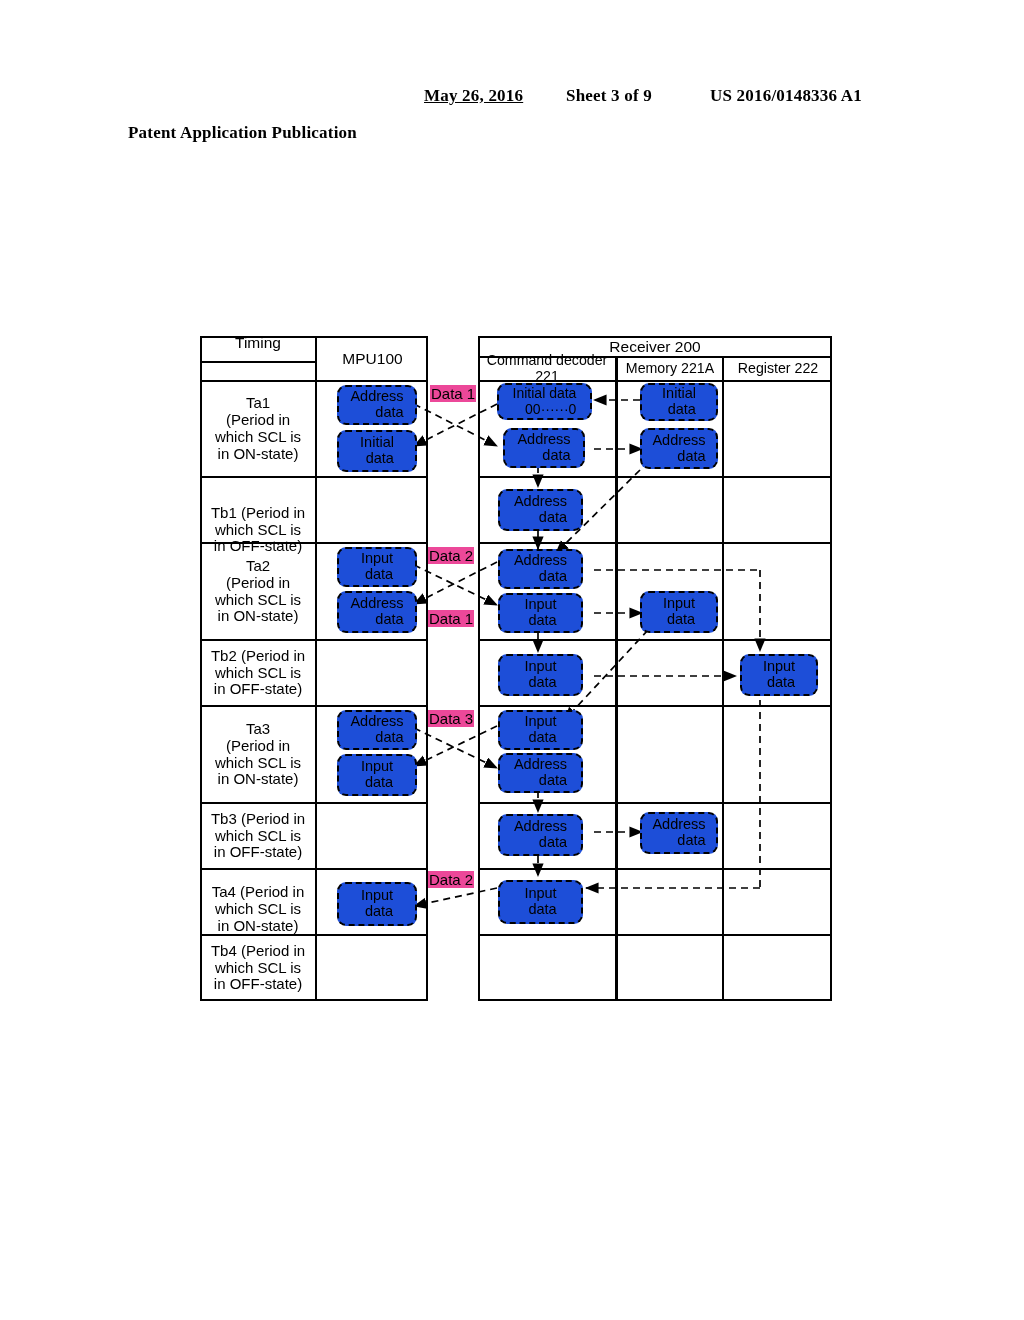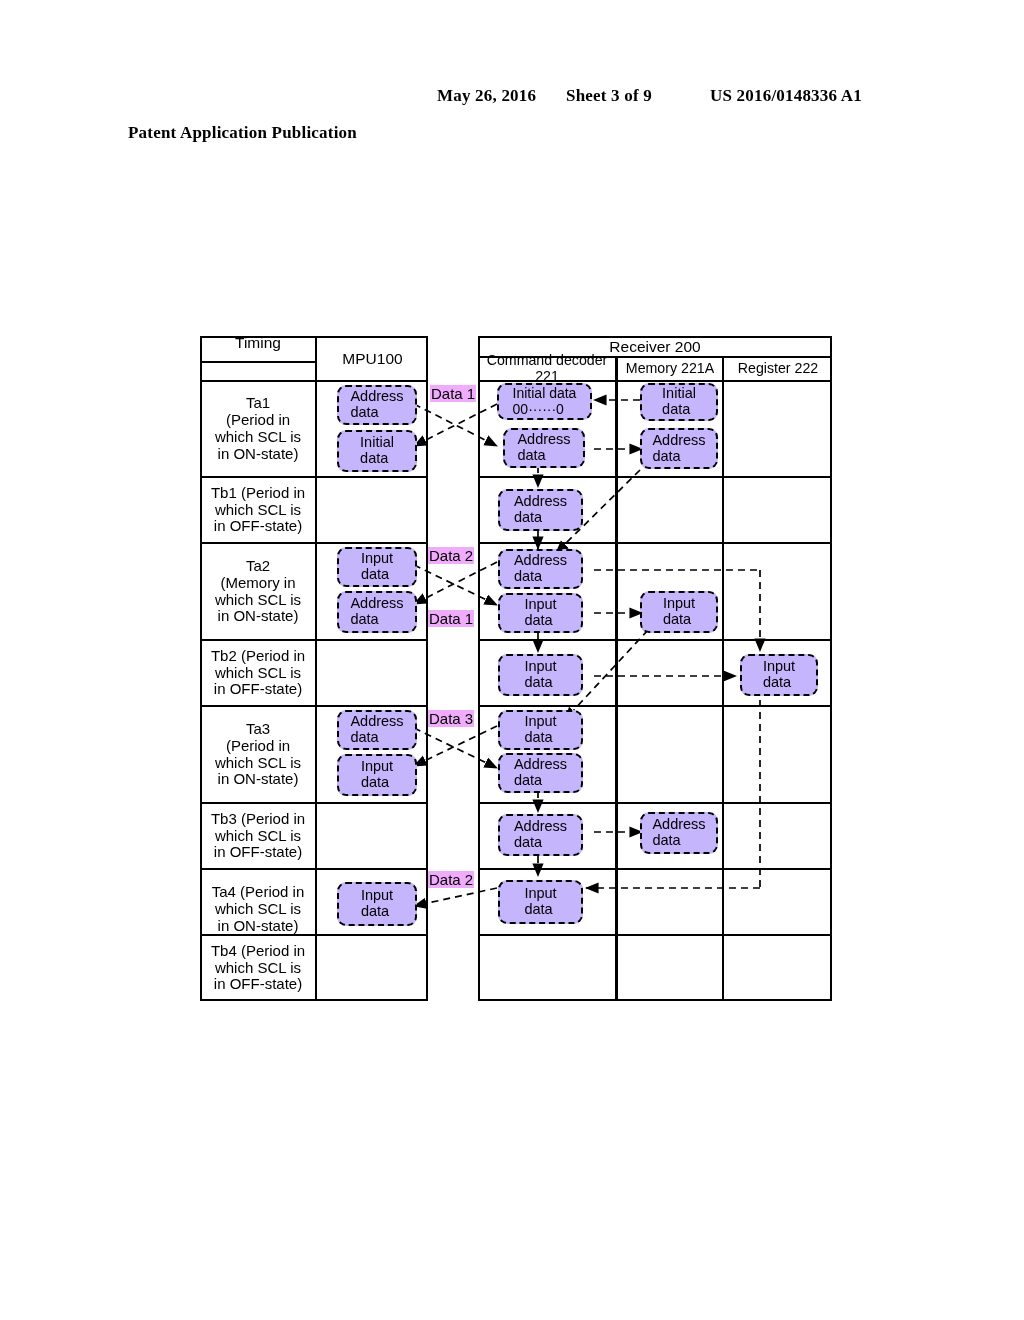--- a/index.html
+++ b/index.html
@@ -11,21 +11,21 @@
     position:relative;
     overflow:hidden;
   }
   .page-header{
     position:absolute;top:86px;left:0;width:1024px;
     display:flex;align-items:baseline;
     font-family:"Liberation Serif", serif;
     font-weight:bold;font-size:17px;letter-spacing:.2px;
   }
   .ph-pub{position:absolute;left:128px;margin-top:37px;}
-  .ph-date{position:absolute;left:437px;}
+  .ph-date{position:absolute;left:424px;text-decoration:underline;}
   .ph-sheet{position:absolute;left:566px;}
   .ph-num{position:absolute;left:710px;}
 
   
   #figure{position:absolute;left:0;top:0;width:1024px;height:1320px;}
   #wires{position:absolute;left:0;top:0;width:1024px;height:1320px;pointer-events:none;}
 
   .tbl{position:absolute;box-sizing:border-box;border:2.5px solid #000;background:transparent;}
   .vline{position:absolute;background:#000;}
   .hline{position:absolute;background:#000;}
@@ -38,30 +38,30 @@
     white-space:pre-line;
   }
   .hdrText{font-size:15.5px;}
   .colhdr{font-size:14.2px;}
 
   
   .dbox{
     position:absolute;box-sizing:border-box;
     border:2px dashed #000;border-radius:9px;
     display:flex;align-items:center;justify-content:center;
-    text-align:left;line-height:1.1;
+    text-align:right;line-height:1.1;
     font-size:14.5px;
     white-space:pre-line;
-    background:#c4b5fd;
+    background:#1d4ed8;
   }
   .dbox.small{font-size:14px;}
 
   .datalabel{
     position:absolute;font-size:15px;white-space:nowrap;
-    background:#f0abfc;padding:0 1px;text-align:right;
+    background:#ec4899;padding:0 1px;text-align:right;
   }
 
   .figlabel{
     position:absolute;left:0;width:1024px;text-align:center;
     top:1028px;font-size:27px;letter-spacing:2px;
     font-family:"Liberation Sans", sans-serif;
   }
 </style>
 </head>
 <body>
@@ -143,25 +143,25 @@
   <div class="hline" style="left:200px;top:868px;width:228px;height:2px;"></div>
   <div class="hline" style="left:200px;top:934px;width:228px;height:2px;"></div>
 
   <div class="cellText hdrText" style="left:200px;top:336px;width:116px;height:14px;">Timing</div>
   <div class="cellText hdrText" style="left:317px;top:336px;width:111px;height:46px;">MPU100</div>
 
   <div class="cellText" style="left:200px;top:382px;width:116px;height:94px;">Ta1
 (Period in
 which SCL is
 in ON-state)</div>
-  <div class="cellText" style="left:200px;top:478px;width:116px;height:64px;">Tb1 (Period in
+  <div class="cellText" style="left:200px;top:498px;width:116px;height:64px;">Tb1 (Period in
 which SCL is
 in OFF-state)</div>
   <div class="cellText" style="left:200px;top:544px;width:116px;height:95px;">Ta2
-(Memory in
+(Period in
 which SCL is
 in ON-state)</div>
   <div class="cellText" style="left:200px;top:641px;width:116px;height:64px;">Tb2 (Period in
 which SCL is
 in OFF-state)</div>
   <div class="cellText" style="left:200px;top:707px;width:116px;height:95px;">Ta3
 (Period in
 which SCL is
 in ON-state)</div>
   <div class="cellText" style="left:200px;top:804px;width:116px;height:64px;">Tb3 (Period in

